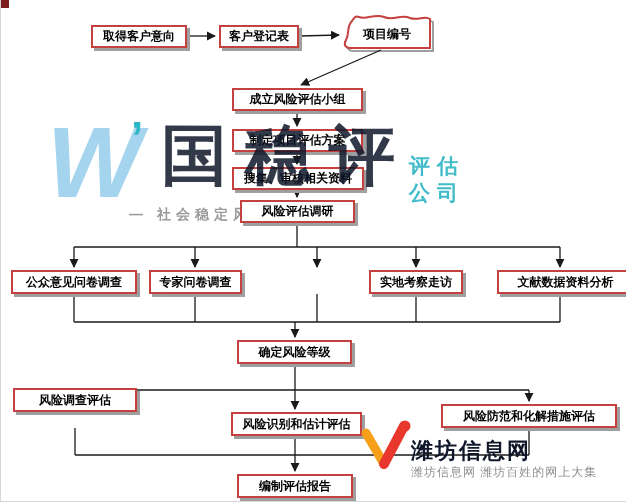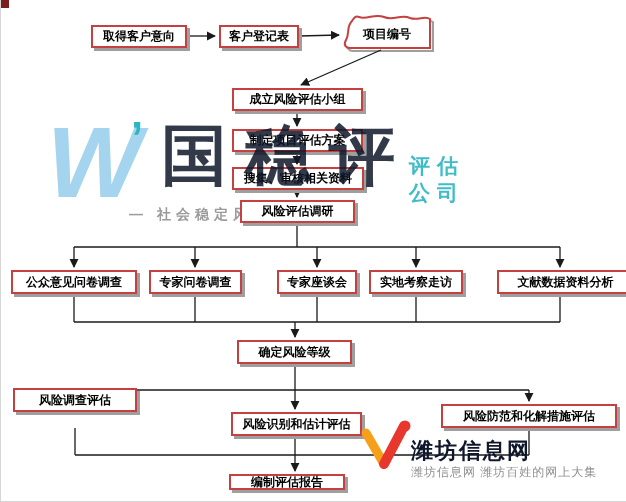--- a/index.html
+++ b/index.html
@@ -117,31 +117,30 @@
   <div class="node" style="left:218px;top:25px;width:80px;height:23px">客户登记表</div>
   <div class="doc-label" style="left:344px;top:26px;width:84px">项目编号</div>
 
   <div class="node" style="left:231px;top:88px;width:131px;height:23px">成立风险评估小组</div>
   <div class="node" style="left:231px;top:129px;width:131px;height:23px">制定项目评估方案</div>
   <div class="node" style="left:231px;top:167px;width:132px;height:23px">搜集、审核相关资料</div>
   <div class="node" style="left:239px;top:200px;width:115px;height:23px">风险评估调研</div>
 
   <div class="node" style="left:10px;top:270px;width:126px;height:24px">公众意见问卷调查</div>
   <div class="node" style="left:148px;top:270px;width:93px;height:24px">专家问卷调查</div>
-  <div class="node" style="left:276px;top:270px;width:80px;height:24px">专家座谈会</div>
   <div class="node" style="left:368px;top:270px;width:94px;height:24px">实地考察走访</div>
   <div class="node" style="left:496px;top:270px;width:137px;height:24px">文献数据资料分析</div>
 
   <div class="node" style="left:236px;top:340px;width:115px;height:24px">确定风险等级</div>
 
   <div class="node" style="left:12px;top:388px;width:124px;height:24px">风险调查评估</div>
   <div class="node" style="left:230px;top:412px;width:131px;height:24px">风险识别和估计评估</div>
   <div class="node" style="left:440px;top:404px;width:176px;height:24px">风险防范和化解措施评估</div>
 
-  <div class="node" style="left:228px;top:474px;width:116px;height:16px">编制评估报告</div>
+  <div class="node" style="left:236px;top:474px;width:116px;height:24px">编制评估报告</div>
 
   <div class="wm-tick">’</div>
   <div class="wm-brand">国稳评</div>
   <div class="wm-side">
     <div>评估</div>
     <div>公司</div>
   </div>
 
   <svg class="logo" width="58" height="58" viewBox="0 0 58 58">
     <line x1="9" y1="15" x2="27" y2="46" stroke="#f6a01a" stroke-width="9" stroke-linecap="round"></line>

